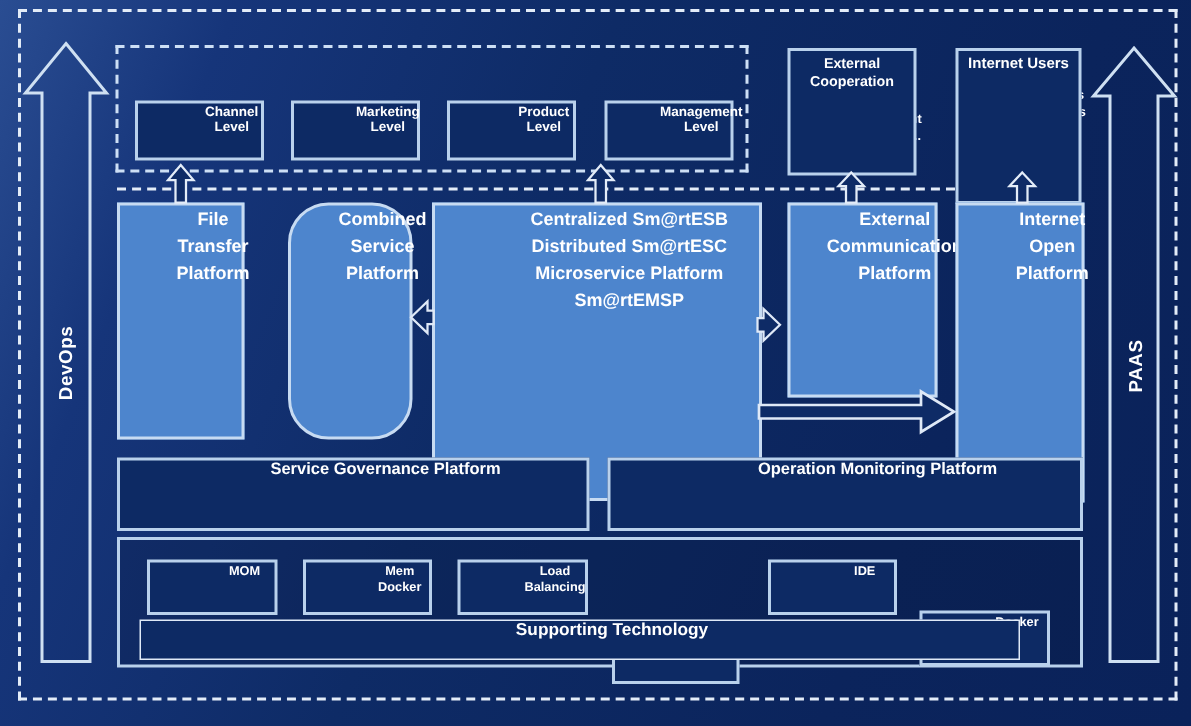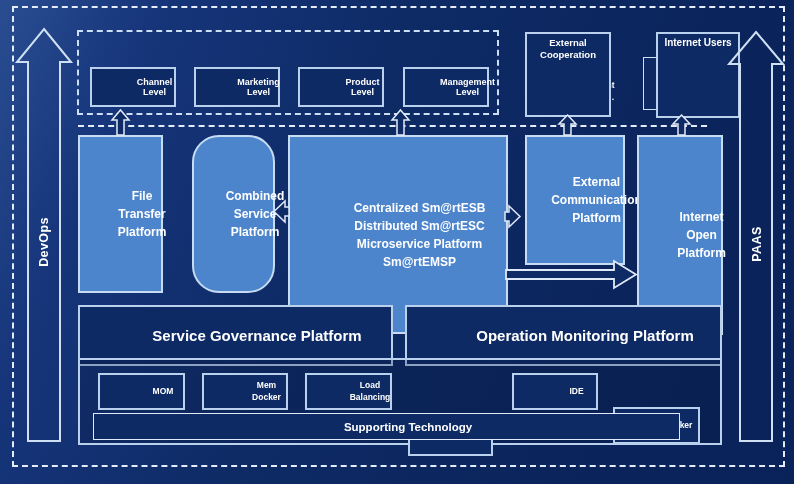--- a/index.html
+++ b/index.html
@@ -2,49 +2,49 @@
 <html><head>
 <meta charset="utf-8">
 <style>
   html,body{margin:0;padding:0;background:#0a235c;}
   .canvas{
     position:relative;width:794px;height:484px;overflow:hidden;
     background:linear-gradient(112deg,#2a4d92 0%,#16357a 16%,#0e2b66 42%,#0b245c 75%,#0a225a 100%);
     font-family:"Liberation Sans","DejaVu Sans",sans-serif;color:#ffffff;
   }
   .abs{position:absolute;box-sizing:border-box;}
-  .flexc{display:flex;align-items:center;justify-content:center;text-align:center;white-space:pre-line;padding-left:43px;}
+  .flexc{display:flex;justify-content:center;text-align:center;white-space:pre-line;padding-left:43px;}
 
   
   .outer-dashed{left:12px;top:6px;width:773px;height:461px;border:2px dashed #e3ecf8;z-index:1;}
   .levels-dashed{left:77px;top:30px;width:422px;height:85px;border:2px dashed #cddff5;z-index:1;}
   .bus-dashed{left:78px;top:125px;width:629px;border-top:2px dashed #e3ecf8;z-index:1;}
 
   
   .darkbox{background:#0d2a64;border:2px solid #b9d1ec;z-index:2;}
   .level-box{top:67px;width:86px;height:40px;font-size:9px;font-weight:bold;}
   .lv0{left:90px;} .lv1{left:194px;} .lv2{left:298px;} .lv3{left:403px;}
 
   .extcoop{left:525px;top:32px;width:86px;height:85px;}
-  .netusers{left:656px;top:32px;width:84px;height:86px;}
+  .netusers{left:637px;top:32px;width:84px;height:104px;}
   .group-title{left:0;right:0;top:3px;position:absolute;text-align:center;font-size:9.5px;font-weight:bold;line-height:1.25;white-space:pre-line;}
   .member-box{border:1.5px solid #cfe0f2;background:#0d2a64;font-size:8.5px;font-weight:bold;line-height:1.3;}
   .extcoop-members{left:531px;top:62px;width:74px;height:48px;}
   .netusers-members{left:643px;top:57px;width:72px;height:53px;}
 
   
   .bluebox{background:#4d85cd;border:2px solid #c7dbf2;font-size:12px;font-weight:bold;line-height:1.5;z-index:2;}
   .p-file{left:78px;top:135px;width:85px;height:158px;}
   .p-combined{left:192px;top:135px;width:83px;height:158px;border-radius:27px;}
   .p-esb{left:288px;top:135px;width:220px;height:199px;}
   .p-extcomm{left:525px;top:135px;width:100px;height:130px;}
   .p-netopen{left:637px;top:135px;width:86px;height:200px;}
 
   
-  .gov{top:305px;height:61px;font-size:15px;font-weight:bold;}
+  .gov{top:305px;height:49px;font-size:11px;font-weight:bold;}
   .gov-service{left:78px;width:315px;}
   .gov-operation{left:405px;width:317px;}
 
   
   .support-frame{left:78px;top:358px;width:644px;height:87px;border:2px solid #b9d1ec;background:rgba(7,22,60,0.25);z-index:2;}
   .tech{top:373px;height:37px;font-size:8.5px;font-weight:bold;line-height:1.3;z-index:3;}
   .t0{left:98px;width:87px;} .t1{left:202px;width:86px;} .t2{left:305px;width:87px;}
   .t3{left:408px;width:85px;margin-top:46px;} .t4{left:512px;width:86px;} .t5{left:613px;width:87px;margin-top:34px;}
   .support-bar{left:93px;top:413px;width:587px;height:27px;border:1.5px solid #dfe9f7;background:#0d2a64;font-size:11.5px;font-weight:bold;z-index:4;}
 

